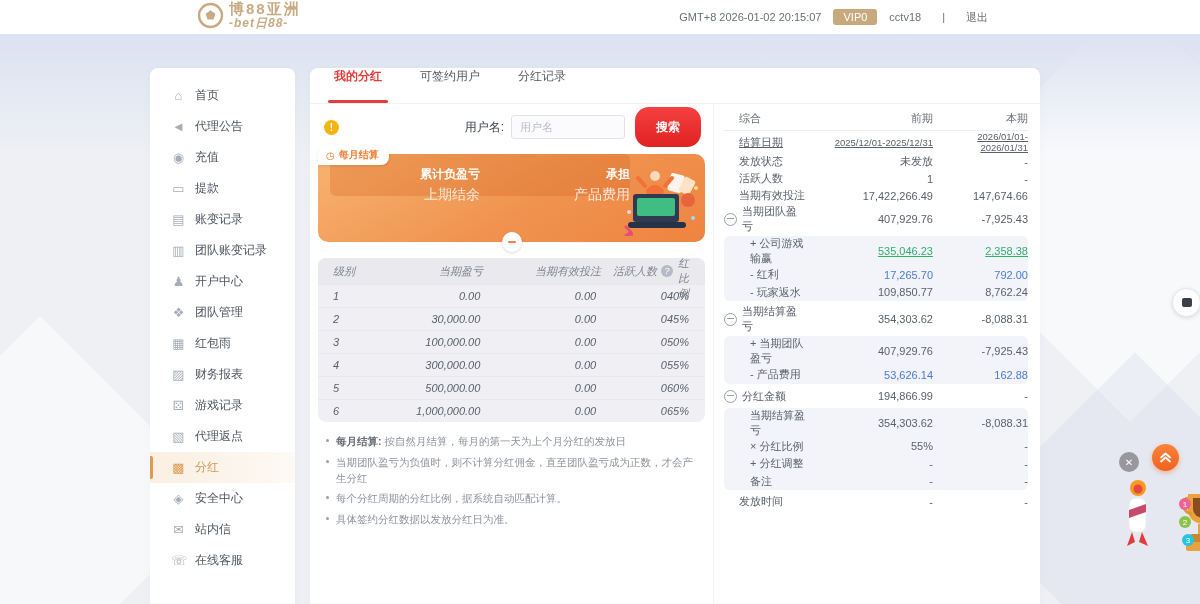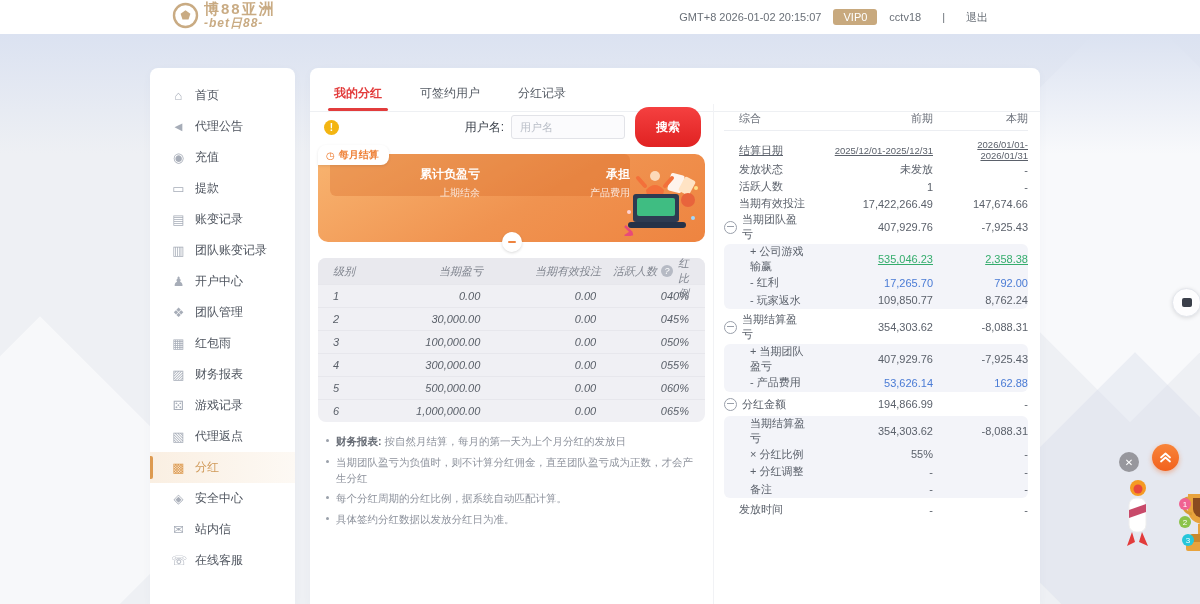--- a/index.html
+++ b/index.html
@@ -13,21 +13,21 @@
   .diamond{position:absolute;transform:rotate(45deg);z-index:0;}
   .d1{left:-90px;top:370px;width:260px;height:260px;background:rgba(255,255,255,.55);}
   .d2{left:980px;top:60px;width:300px;height:300px;background:rgba(255,255,255,.6);}
   .d3{left:1020px;top:400px;width:230px;height:230px;background:rgba(213,219,232,.35);}
   .d4{left:640px;top:430px;width:260px;height:260px;background:rgba(255,255,255,.4);}
   .band{position:absolute;top:34px;left:0;right:0;height:120px;z-index:0;
     background:linear-gradient(180deg,#dbe2f1 0%,rgba(238,240,244,0) 100%);}
 
   
   .topbar{position:absolute;top:0;left:0;right:0;height:34px;background:#fff;z-index:5;}
-  .logo{position:absolute;left:172px;top:1px;display:flex;align-items:center;gap:5px;color:#c9ab83;}
+  .logo{position:absolute;left:197px;top:1px;display:flex;align-items:center;gap:5px;color:#c9ab83;}
   .logo-text{display:flex;flex-direction:column;line-height:1.05;}
   .logo-title{font-size:15px;font-weight:bold;letter-spacing:2px;}
   .logo-sub{font-size:12px;font-weight:bold;font-style:italic;letter-spacing:1px;}
   .topbar-right{position:absolute;right:212px;top:0;height:34px;display:flex;align-items:center;gap:12px;font-size:11px;color:#6a7078;}
   .vip-badge{background:#c8a97e;color:#fff;border-radius:3px;padding:2px 10px;font-size:11px;}
   .userline{display:flex;align-items:center;gap:21px;}
 
   
   .sidebar{position:absolute;left:150px;top:68px;width:145px;bottom:0;background:#fff;
     border-radius:8px 8px 0 0;padding-top:12px;z-index:2;box-shadow:0 2px 8px rgba(80,90,120,.04);}
@@ -35,21 +35,21 @@
     position:relative;font-size:12px;color:#4e545e;}
   .side-icon{width:15px;font-size:13px;color:#a7adb8;text-align:center;flex:none;}
   .side-item.active{background:linear-gradient(90deg,#faefe2,#fdf9f4);color:#d09a5a;}
   .side-item.active .side-icon{color:#dd9a50;}
   .side-item.active::before{content:"";position:absolute;left:0;top:4px;bottom:4px;width:3px;
     background:#dd9a50;border-radius:0 2px 2px 0;}
 
   
   .main{position:absolute;left:310px;top:68px;width:730px;bottom:0;background:#fff;
     border-radius:8px 8px 0 0;z-index:2;box-shadow:0 2px 8px rgba(80,90,120,.04);}
-  .tabbar{height:44px;display:flex;align-items:flex-end;gap:38px;padding-left:24px;
+  .tabbar{height:36px;display:flex;gap:38px;padding-left:24px;
     border-bottom:1px solid #eef0f3;box-sizing:border-box;}
   .tab{font-size:12px;color:#555b64;padding-bottom:9px;position:relative;cursor:pointer;}
   .tab.active{color:#e23c3c;font-weight:bold;}
   .tab.active::after{content:"";position:absolute;left:-6px;right:-6px;bottom:0;height:3px;
     background:#e23c3c;border-radius:2px;}
 
   .left-pane{position:absolute;left:0;top:36px;width:403px;bottom:0;}
   .search-row{display:flex;align-items:center;height:30px;padding:8px 12px 0 14px;}
   .notice-ic{width:15px;height:15px;border-radius:50%;background:#f3b512;color:#fff;font-size:10px;
     font-weight:bold;display:flex;align-items:center;justify-content:center;cursor:pointer;}
@@ -66,21 +66,21 @@
     background:linear-gradient(150deg,#f8b470 0%,#f09350 55%,#ee8440 100%);}
   .banner-tag{position:absolute;top:-9px;left:0;background:#fff;color:#ee7f35;font-size:10px;
     font-weight:bold;padding:3px 10px 3px 8px;border-radius:8px 8px 8px 0;display:flex;gap:4px;
     align-items:center;box-shadow:0 1px 3px rgba(0,0,0,.1);}
   .banner-products{padding-top:18px;width:310px;text-align:center;color:#fff;font-weight:bold;
     font-size:12.5px;text-shadow:0 1px 1px rgba(190,90,20,.35);}
   .banner-box{margin:9px 0 0 12px;width:300px;height:42px;background:rgba(213,100,34,.30);
     border-radius:6px;display:flex;}
   .banner-col{flex:1;text-align:right;padding-top:12px;}
   .banner-col-title{color:#fff;font-weight:bold;font-size:12px;}
-  .banner-col-sub{color:rgba(255,255,255,.82);font-size:10px;margin-top:3px;margin-left:40px;}
+  .banner-col-sub{color:rgba(255,255,255,.82);font-size:14px;margin-top:3px;margin-left:40px;}
   .banner-art{position:absolute;right:4px;bottom:2px;}
   .collapse-btn{position:absolute;left:50%;bottom:-10px;transform:translateX(-50%);width:20px;
     height:20px;border-radius:50%;background:#fff;box-shadow:0 1px 3px rgba(0,0,0,.15);
     display:flex;align-items:center;justify-content:center;cursor:pointer;}
   .collapse-btn::before{content:"";width:8px;height:2px;background:#ee8440;border-radius:1px;}
 
   .dividend-table{margin:16px 8px 0 8px;background:#f0f0f4;border-radius:8px;overflow:hidden;font-size:11px;font-style:italic;}
   .thead{display:flex;height:26px;align-items:center;background:#e9e9ee;color:#80858f;}
   .trow{display:flex;height:22px;align-items:center;border-top:1px solid #e7e7ec;color:#595f68;}
   .c1{width:55px;padding-left:15px;}
@@ -92,21 +92,21 @@
     font-size:9px;align-items:center;justify-content:center;margin-left:4px;cursor:pointer;}
 
   .notes{margin:12px 14px 0 16px;font-size:10.5px;color:#8d929c;line-height:1.5;}
   .note{display:flex;gap:7px;margin-bottom:5px;align-items:flex-start;}
   .note-dot{width:3px;height:3px;border-radius:50%;background:#9aa0aa;margin-top:5px;flex:none;}
   .note-bold{color:#676c75;font-weight:bold;white-space:nowrap;}
 
   
   .right-pane{position:absolute;left:403px;top:36px;right:0;bottom:0;border-left:1px solid #f1f2f5;
     padding:2px 12px 0 10px;box-sizing:border-box;font-size:11px;}
-  .sum-head{display:flex;height:24px;align-items:center;color:#6b707a;border-bottom:1px solid #eceef2;margin-bottom:8px;}
+  .sum-head{display:flex;height:24px;align-items:center;color:#6b707a;border-bottom:1px solid #eceef2;}
   .sum-head span{font-size:11px;}
   .h-label{flex:1;padding-left:15px;}
   .h-prev{width:128px;text-align:right;}
   .h-cur{width:95px;text-align:right;}
   .srow{display:flex;align-items:center;min-height:17px;color:#5b616b;}
   .srow .lab{flex:1;display:flex;align-items:center;gap:5px;}
   .srow .prev{width:128px;text-align:right;}
   .srow .cur{width:95px;text-align:right;}
   .srow.plain .lab{padding-left:15px;}
   .srow.dates{font-size:9.5px;text-decoration:underline;}
@@ -376,21 +376,21 @@
             <span class="c4">0</span>
             <span class="c5">65%</span>
           </div>
         </div>
     </div>
 
     <div class="notes">
 
         <div class="note">
           <span class="note-dot"></span>
-          <span><span class="note-bold">财务报表:</span> <span>按自然月结算，每月的第一天为上个月分红的发放日</span></span>
+          <span><span class="note-bold">每月结算:</span> <span>按自然月结算，每月的第一天为上个月分红的发放日</span></span>
         </div>
 
         <div class="note">
           <span class="note-dot"></span>
           <span><span class="note-bold"></span> <span>当期团队盈亏为负值时，则不计算分红佣金，直至团队盈亏成为正数，才会产生分红</span></span>
         </div>
 
         <div class="note">
           <span class="note-dot"></span>
           <span><span class="note-bold"></span> <span>每个分红周期的分红比例，据系统自动匹配计算。</span></span>

